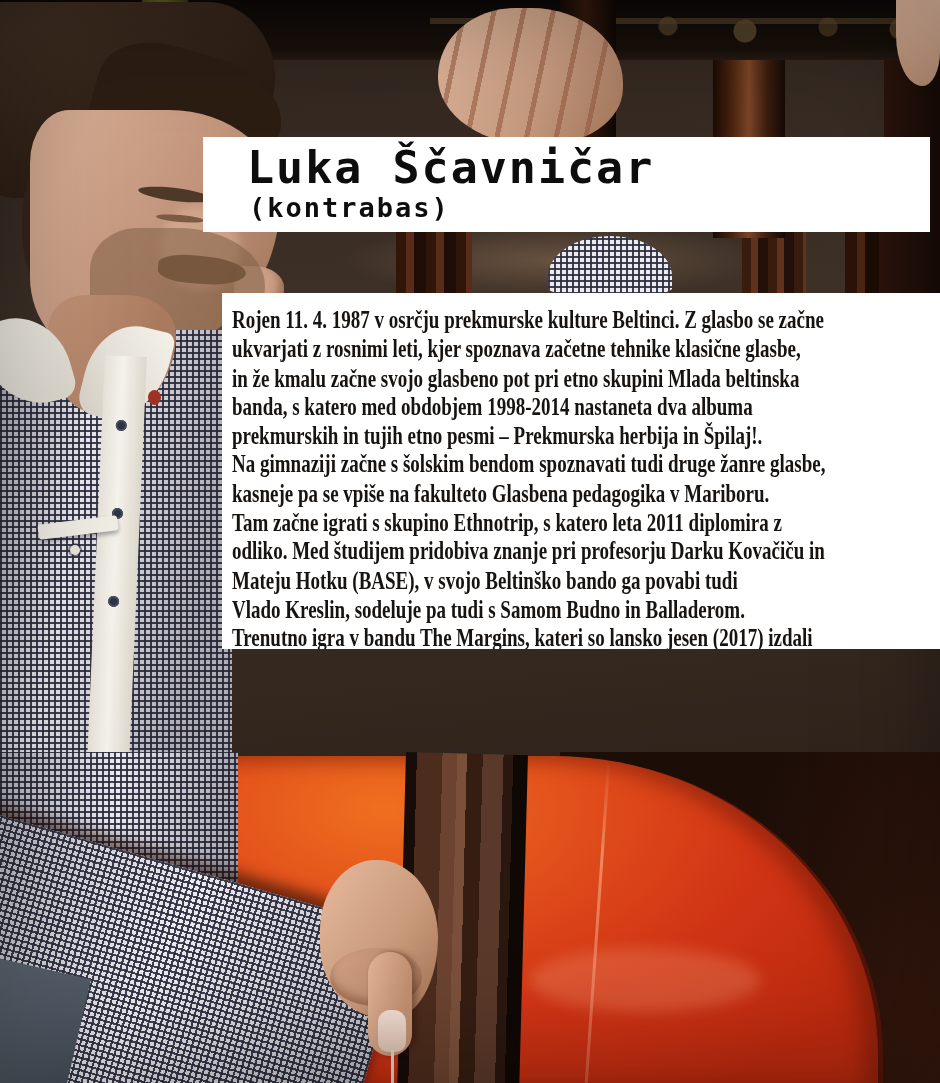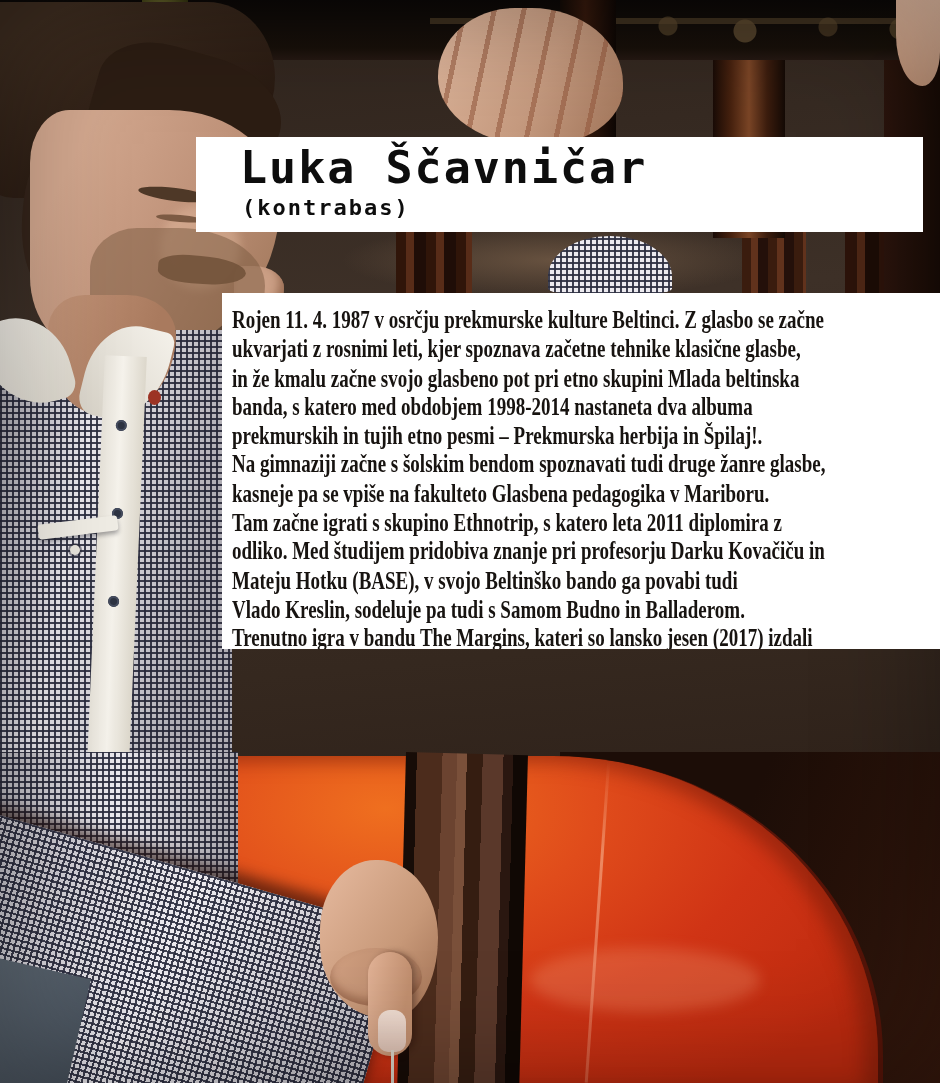--- a/index.html
+++ b/index.html
@@ -134,27 +134,27 @@
     background:linear-gradient(100deg,#e2b397,#c18f6f 75%);
     box-shadow:4px 0 6px rgba(40,15,8,.4);}
   .fingernail{left:378px;top:1010px;width:28px;height:42px;
     border-radius:12px 12px 10px 10px;background:linear-gradient(#efdcd1,#dcc0b2);}
   .string{left:391px;top:1050px;width:3px;height:33px;background:#d8d2c6;}
   .vignette{left:0;top:0;width:940px;height:1083px;
     box-shadow:inset 0 0 120px rgba(0,0,0,.35);}
 
   
   .card{position:absolute;background:#ffffff;}
-  .title-card{left:196px;top:137px;width:727px;height:95px;}
+  .title-card{left:203px;top:137px;width:727px;height:95px;}
   .title-card h1{margin:0;padding:6px 0 0 44px;color:#0d0d0d;
     font-family:"DejaVu Sans Mono",monospace;font-weight:bold;
     font-size:45px;line-height:50px;letter-spacing:2px;white-space:pre;}
   .title-card .subtitle{padding:0 0 0 46px;color:#0d0d0d;
     font-family:"DejaVu Sans Mono",monospace;font-weight:bold;
-    font-size:22px;line-height:30px;letter-spacing:2px;white-space:pre;}
+    font-size:27px;line-height:30px;letter-spacing:2px;white-space:pre;}
   .bio-card{left:222px;top:293px;width:718px;height:356px;padding:12px 0 0 10px;
     box-sizing:border-box;overflow:hidden;}
   .bio-text{margin:0;color:#171310;font-family:"Liberation Serif",serif;font-weight:bold;
     font-size:19px;line-height:21.3px;white-space:pre;
     transform:scaleY(1.36);transform-origin:0 0;}
 </style>
 </head>
 <body>
 
 <div class="canvas">

